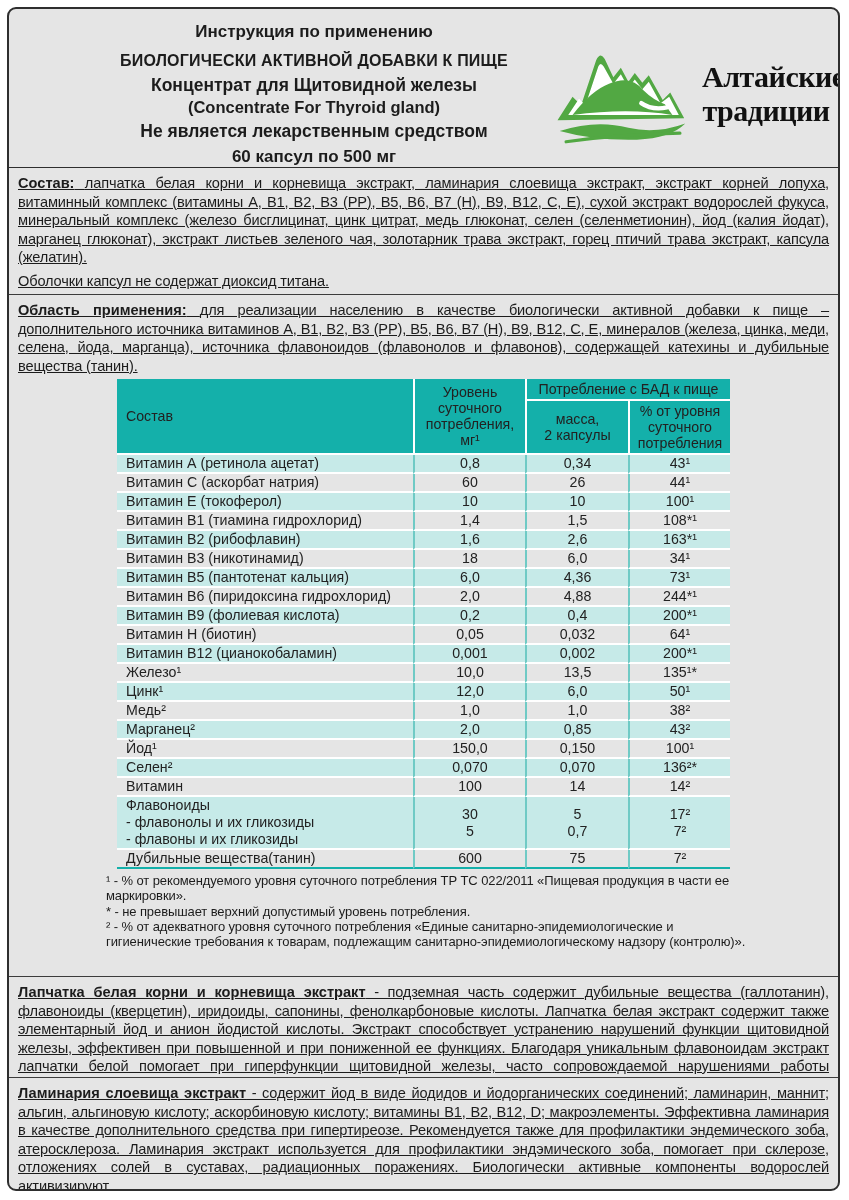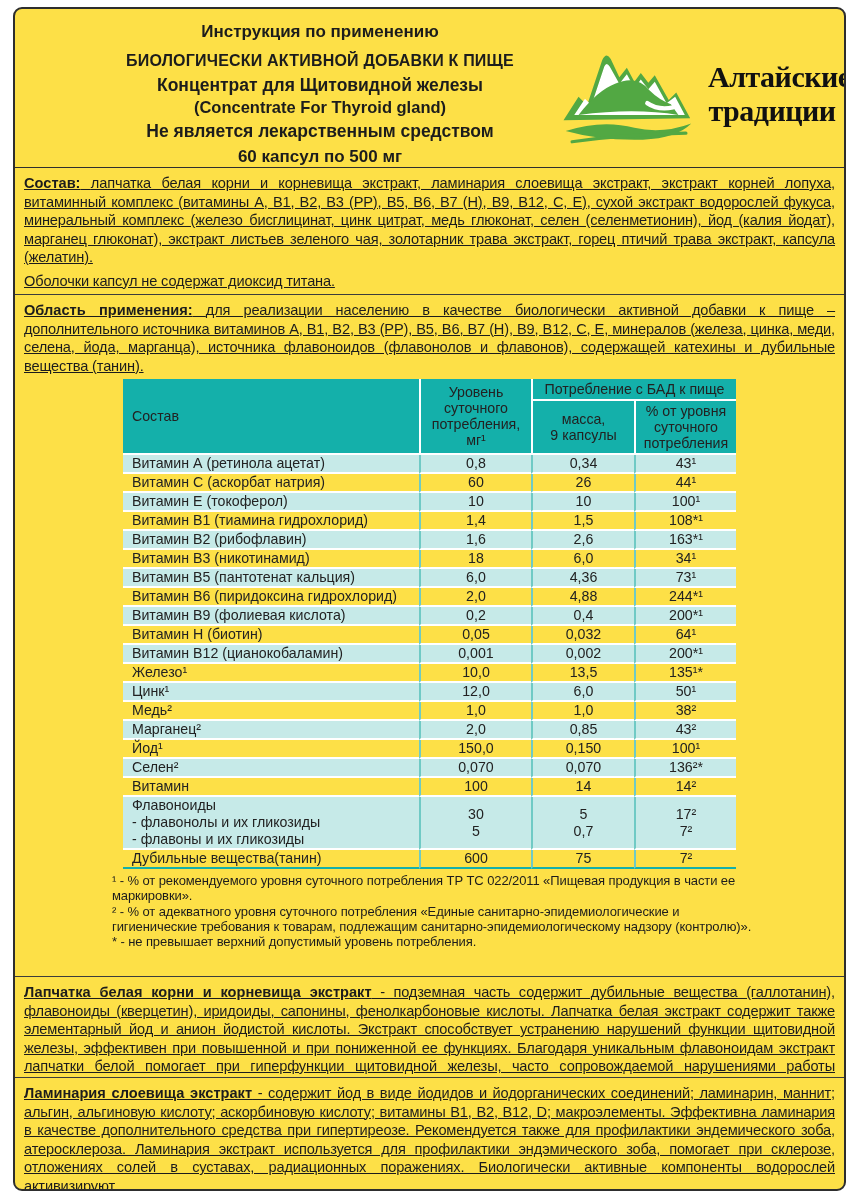--- a/index.html
+++ b/index.html
@@ -1,18 +1,18 @@
 <!DOCTYPE html>
 <html><head>
 <meta charset="utf-8">
 <style>
   html,body{margin:0;padding:0;background:#fff;}
   body{width:849px;height:1200px;position:relative;font-family:"Liberation Sans","DejaVu Sans",sans-serif;color:#1c1c1c;}
-  .page{position:absolute;left:13px;top:7px;width:833px;height:1184px;box-sizing:border-box;
-        border:2px solid #2e2e2e;border-radius:9px;overflow:hidden;background:#fde047;}
+  .page{position:absolute;left:7px;top:7px;width:833px;height:1184px;box-sizing:border-box;
+        border:2px solid #2e2e2e;border-radius:9px;overflow:hidden;background:#e5e5e5;}
   .sec{box-sizing:border-box;padding:0 9px;border-bottom:1px solid #3c3c3c;overflow:hidden;}
   .sec-header{height:159px;position:relative;border-bottom-color:#2e2e2e;}
   .sec-sostav{height:127px;}
   .sec-main{height:682px;}
   .sec-lap{height:101px;}
   .sec-lam{height:111px;border-bottom:none;}
 
   
   .htext{width:592px;text-align:center;padding-top:13px;}
   .h1{font-size:17px;font-weight:bold;}
@@ -98,21 +98,21 @@
         <tr>
           <th class="first" rowspan="2">Состав</th>
           <th rowspan="2">Уровень
 суточного
 потребления,
 мг¹</th>
           <th colspan="2">Потребление с БАД к пище</th>
         </tr>
         <tr>
           <th>масса,
-9 капсулы</th>
+2 капсулы</th>
           <th>% от уровня
 суточного
 потребления</th>
         </tr>
       </thead>
       <tbody>
           <tr class="alt">
             <td class="name">Витамин А (ретинола ацетат)</td>
             <td>0,8</td>
             <td>0,34</td>
@@ -235,22 +235,22 @@
             <td class="name">Дубильные вещества(танин)</td>
             <td>600</td>
             <td>75</td>
             <td>7²</td>
           </tr>
         </tbody>
     </table>
 
     <div class="footnotes">
       <div>¹ - % от рекомендуемого уровня суточного потребления ТР ТС 022/2011 «Пищевая продукция в части ее маркировки».</div>
+      <div>* - не превышает верхний допустимый уровень потребления.</div>
       <div>² - % от адекватного уровня суточного потребления «Единые санитарно-эпидемиологические и гигиенические требования к товарам, подлежащим санитарно-эпидемиологическому надзору (контролю)».</div>
-      <div>* - не превышает верхний допустимый уровень потребления.</div>
     </div>
   </section>
 
   <section class="sec sec-lap">
     <p class="para"><b>Лапчатка белая корни и корневища экстракт</b><span> - подземная часть содержит дубильные вещества (галлотанин), флавоноиды (кверцетин), иридоиды, сапонины, фенолкарбоновые кислоты. Лапчатка белая экстракт содержит также элементарный йод и анион йодистой кислоты. Экстракт способствует устранению нарушений функции щитовидной железы, эффективен при повышенной и при пониженной ее функциях. Благодаря уникальным флавоноидам экстракт лапчатки белой помогает при гиперфункции щитовидной железы, часто сопровождаемой нарушениями работы вегетативной нервной системы.</span></p>
   </section>
 
   <section class="sec sec-lam">
     <p class="para"><b>Ламинария слоевища экстракт</b><span> - содержит йод в виде йодидов и йодорганических соединений; ламинарин, маннит; альгин, альгиновую кислоту; аскорбиновую кислоту; витамины В1, В2, В12, D; макроэлементы. Эффективна ламинария в качестве дополнительного средства при гипертиреозе. Рекомендуется также для профилактики эндемического зоба, атеросклероза. Ламинария экстракт используется для профилактики эндэмического зоба, помогает при склерозе, отложениях солей в суставах, радиационных поражениях. Биологически активные компоненты водорослей активизируют</span></p>
   </section>

